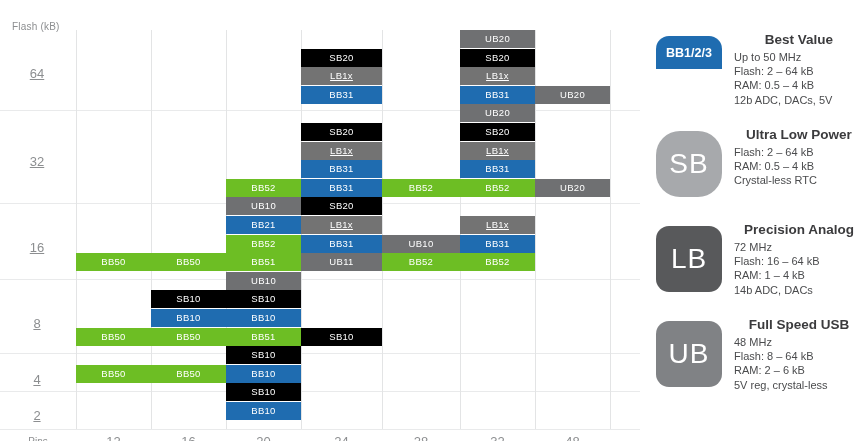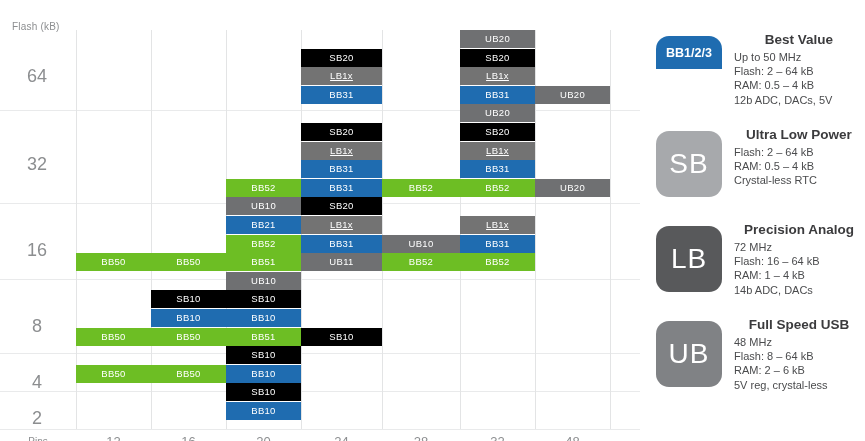--- a/index.html
+++ b/index.html
@@ -19,21 +19,21 @@
     position:absolute;left:12px;top:5px;
     font-size:10px;color:#8c8e90;letter-spacing:.2px;
     white-space:nowrap;
   }
 
   .hline{position:absolute;left:0;height:1px;background:#e9eaeb;}
   .vline{position:absolute;top:14px;width:1px;background:#e3e4e5;}
 
   .ylabel{
     position:absolute;left:0;width:74px;text-align:center;
-    font-size:18px;color:#8c8e90;
+    font-size:13px;color:#8c8e90;text-decoration:underline;
   }
   .xlabel{
     position:absolute;top:418px;width:75px;text-align:center;
     font-size:13px;color:#8c8e90;
   }
   .xlabel.pins-cap{font-size:10px;left:0;width:76px;top:420px;}
 
   .cell{
     position:absolute;
     height:18px;
@@ -63,21 +63,21 @@
     height:33px;width:100%;
     display:flex;align-items:center;justify-content:center;
     font-size:12.5px;color:#ffffff;font-weight:bold;
   }
   .leg-badge .half.top{background:#6dbe24;}
   .leg-badge .half.bot{background:#1f6cb0;}
   .leg-badge.solid{
     display:flex;align-items:center;justify-content:center;
     font-size:28px;color:#ffffff;font-weight:400;letter-spacing:1px;
   }
-  .leg-badge.sb{background:#a7a9ac;}
+  .leg-badge.sb{background:#a7a9ac;border-radius:24px;}
   .leg-badge.lb{background:#58595b;}
   .leg-badge.ub{background:#808285;}
 
   .leg-text{position:absolute;left:86px;top:4px;width:130px;}
   .leg-title{
     font-size:13.5px;font-weight:bold;color:#3b3b3d;
     margin-bottom:3px;white-space:nowrap;text-align:center;
   }
   .leg-line{
     font-size:11px;color:#4a4b4d;line-height:14.2px;white-space:nowrap;

